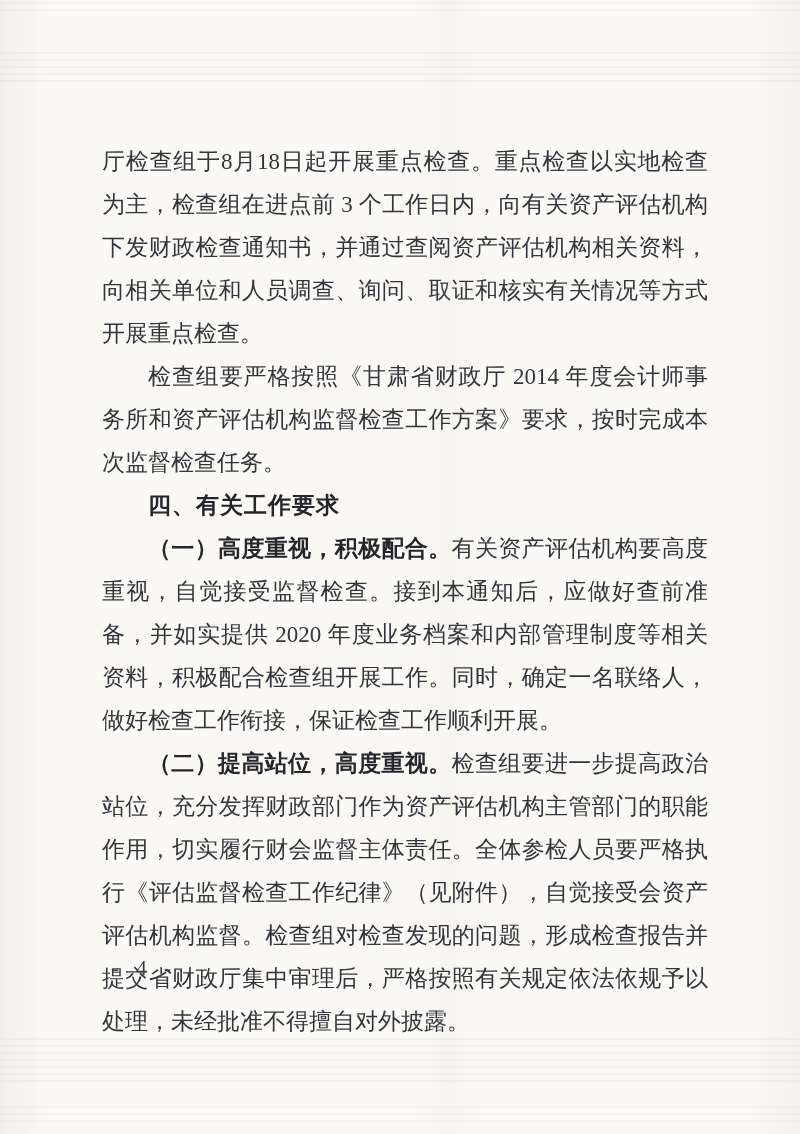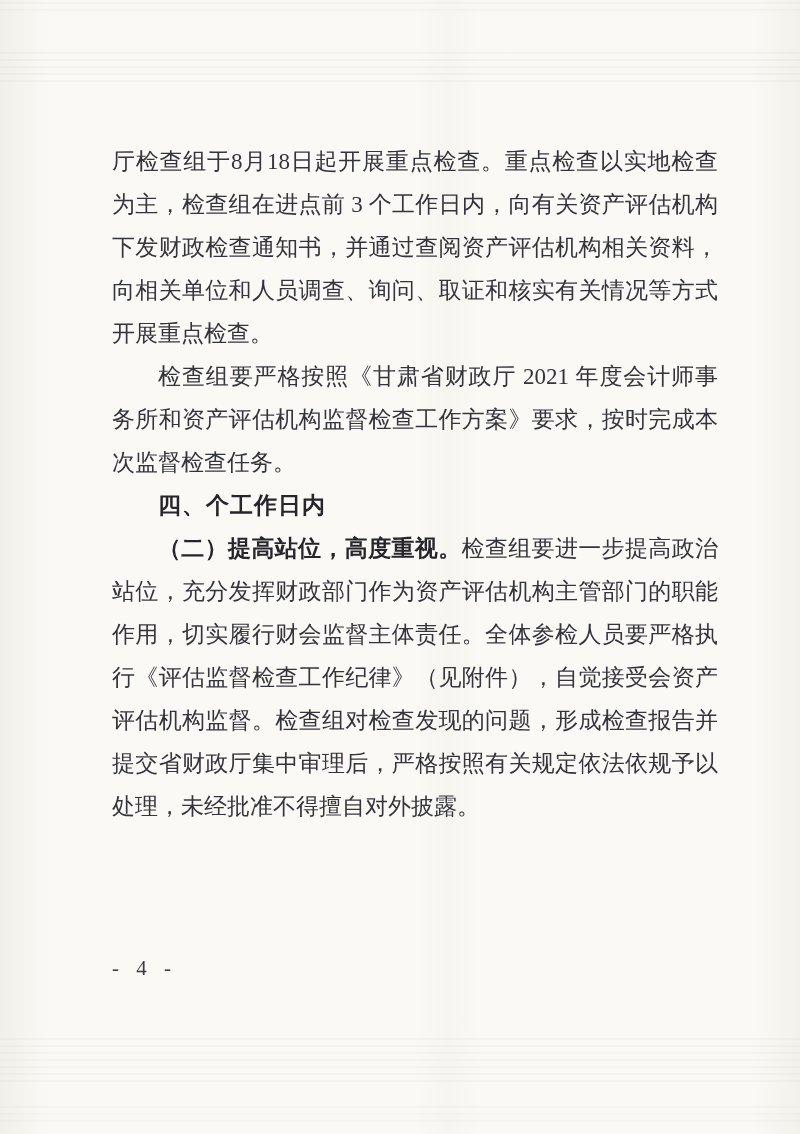--- a/index.html
+++ b/index.html
@@ -48,21 +48,20 @@
 
   .doc-body {
     position: absolute;
     left: 102px;
     top: 140px;
     width: 606px;
     font-size: 23px;
     line-height: 43px;
     color: #34343c;
     text-align: justify;
-    margin-left: 10px;
   }
   .doc-body p, .doc-body h2 {
     margin: 0;
     padding: 0;
     font-weight: normal;
     font-size: 23px;
     line-height: 43px;
   }
   .doc-body .indent { text-indent: 2em; }
   .doc-body h2.heading {
@@ -90,19 +89,20 @@
 <body>
 
 <div class="scan-page">
   <div class="scan-band upper"></div>
   <div class="scan-band top"></div>
   <div class="scan-band bottom"></div>
   <div class="scan-band footer"></div>
 
   <div class="doc-body">
       <p class="body">厅检查组于8月18日起开展重点检查。重点检查以实地检查为主，检查组在进点前 3 个工作日内，向有关资产评估机构下发财政检查通知书，并通过查阅资产评估机构相关资料，向相关单位和人员调查、询问、取证和核实有关情况等方式开展重点检查。</p>
-      <p class="body indent">检查组要严格按照《甘肃省财政厅 2021 年度会计师事务所和资产评估机构监督检查工作方案》要求，按时完成本次监督检查任务。</p>
-      <h2 class="heading indent">四、个工作日内</h2>
+      <p class="body indent">检查组要严格按照《甘肃省财政厅 2014 年度会计师事务所和资产评估机构监督检查工作方案》要求，按时完成本次监督检查任务。</p>
+      <h2 class="heading indent">四、有关工作要求</h2>
+      <p class="body indent"><b class="lead">（一）高度重视，积极配合。</b>有关资产评估机构要高度重视，自觉接受监督检查。接到本通知后，应做好查前准备，并如实提供 2020 年度业务档案和内部管理制度等相关资料，积极配合检查组开展工作。同时，确定一名联络人，做好检查工作衔接，保证检查工作顺利开展。</p>
       <p class="body indent"><b class="lead">（二）提高站位，高度重视。</b>检查组要进一步提高政治站位，充分发挥财政部门作为资产评估机构主管部门的职能作用，切实履行财会监督主体责任。全体参检人员要严格执行《评估监督检查工作纪律》（见附件），自觉接受会资产评估机构监督。检查组对检查发现的问题，形成检查报告并提交省财政厅集中审理后，严格按照有关规定依法依规予以处理，未经批准不得擅自对外披露。</p>
     </div>
 
   <div class="page-number">- 4 -</div>
 </div>
 
 </body></html>

